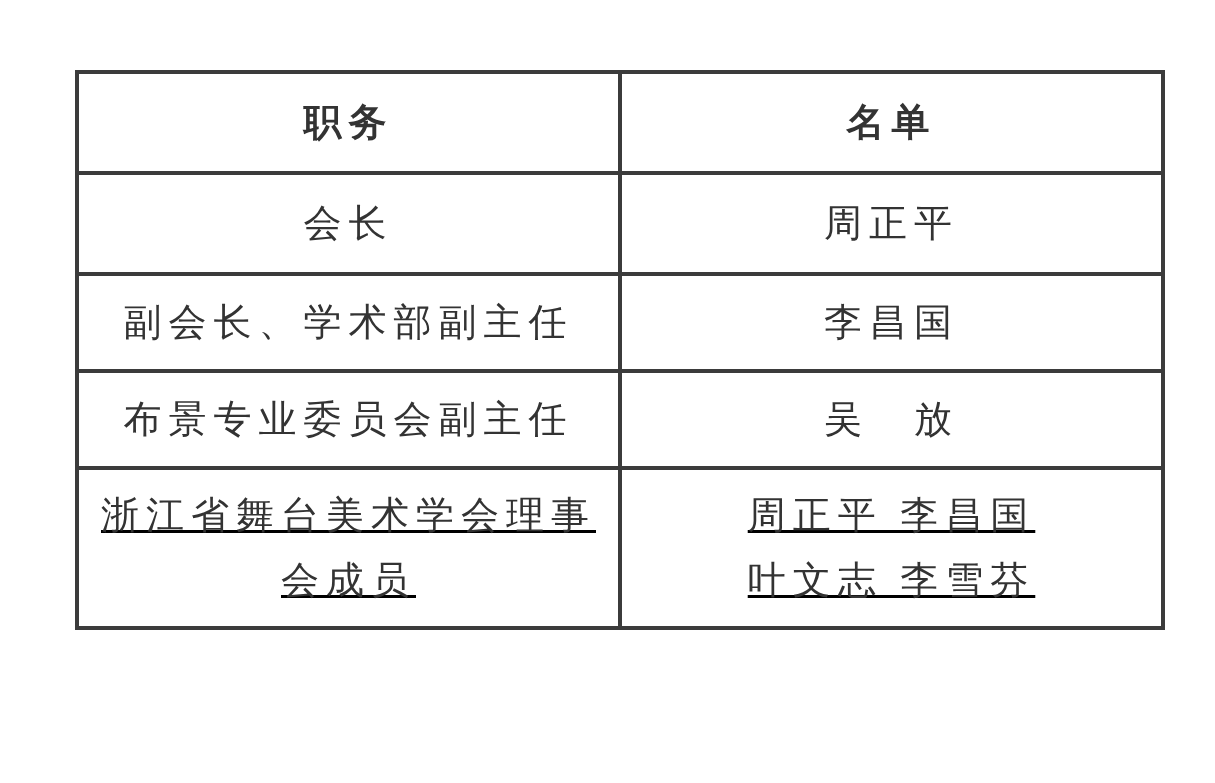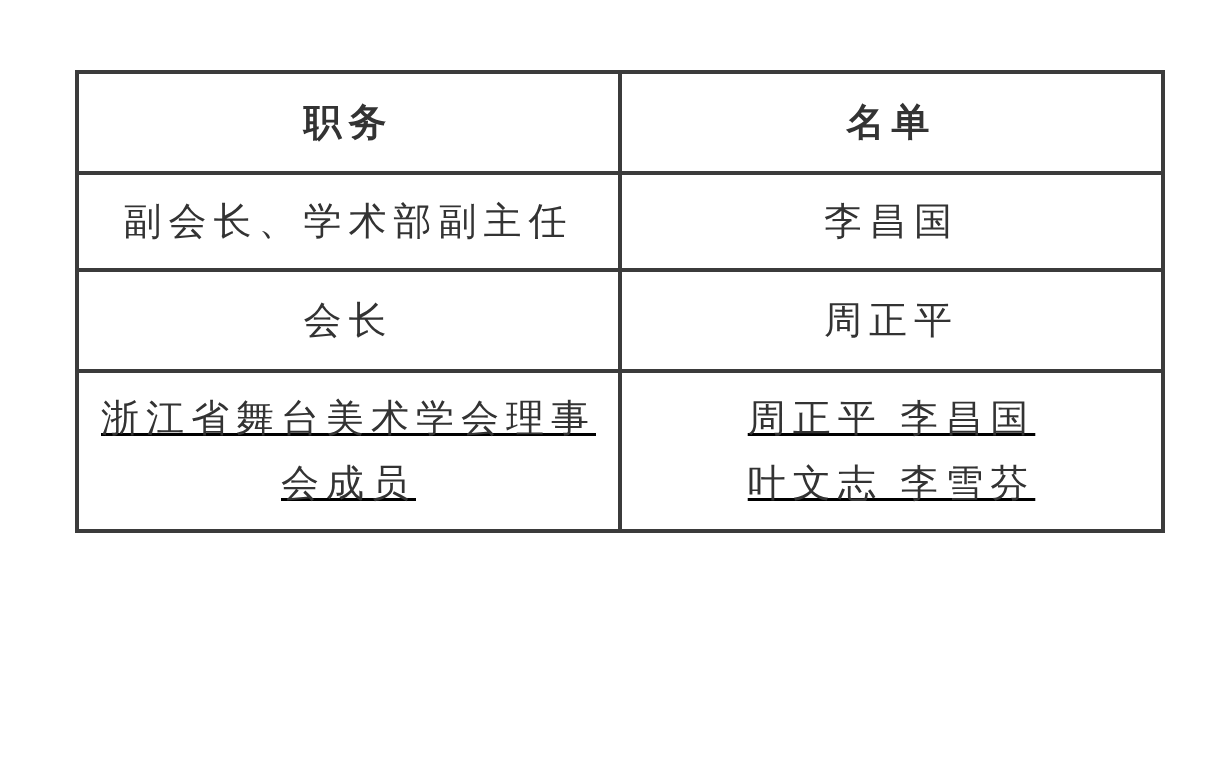--- a/index.html
+++ b/index.html
@@ -55,27 +55,31 @@
 
 <div class="page">
   <table class="roster">
     <thead>
       <tr class="row-first">
         <th>职务</th>
         <th>名单</th>
       </tr>
     </thead>
     <tbody>
+      <tr class="row-data row-first">
+        <td>会长</td>
+        <td>周正平</td>
+      </tr>
       <tr class="row-data">
         <td>副会长、学术部副主任</td>
         <td>李昌国</td>
       </tr>
-      <tr class="row-data row-first">
-        <td>会长</td>
-        <td>周正平</td>
+      <tr class="row-data">
+        <td>布景专业委员会副主任</td>
+        <td>吴　放</td>
       </tr>
       <tr class="row-last">
         <td>浙江省舞台美术学会理事会成员</td>
         <td>
           <div class="names-line">周正平 李昌国</div>
           <div class="names-line">叶文志 李雪芬</div>
         </td>
       </tr>
     </tbody>
   </table>

